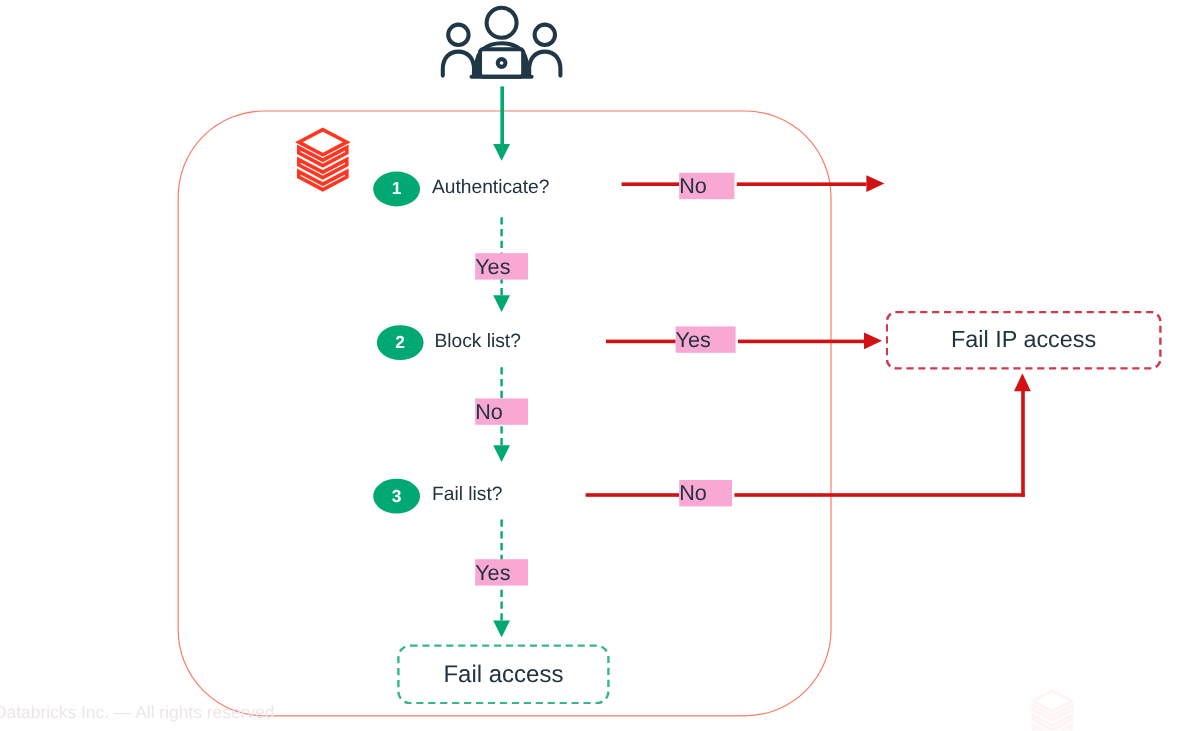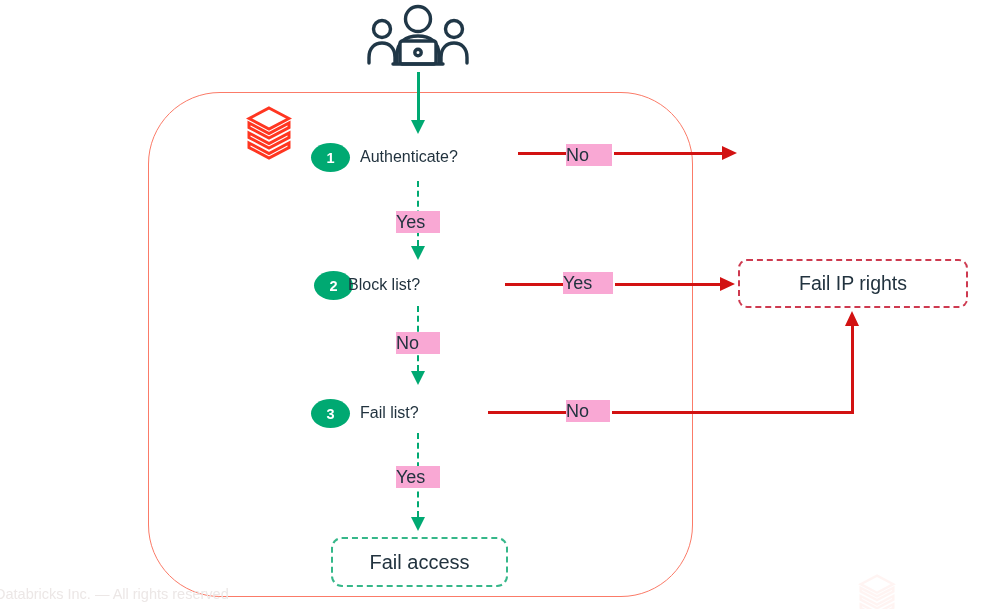--- a/index.html
+++ b/index.html
@@ -89,27 +89,27 @@
   <div class="abs hline" style="left:614px;top:152px;width:108px;"></div>
   <div class="abs ah-right" style="left:722px;top:146px;"></div>
 
   <div class="abs vdash-green" style="left:417px;top:181px;height:65px;"></div>
   <div class="abs edge-label" style="left:396px;top:211px;width:44px;">Yes</div>
   <div class="abs ah-down-green" style="left:411px;top:246px;"></div>
 
   <div class="abs pill" style="left:314px;top:271px;">
     <span>2</span>
   </div>
-  <div class="abs question" style="left:348px;top:273px;">Block list?</div>
+  <div class="abs question" style="left:362px;top:273px;">Block list?</div>
   <div class="abs hline" style="left:505px;top:283px;width:58px;"></div>
   <div class="abs edge-label" style="left:563px;top:272px;width:50px;">Yes</div>
   <div class="abs hline" style="left:615px;top:283px;width:105px;"></div>
   <div class="abs ah-right" style="left:720px;top:277px;"></div>
   <div class="abs dash-box box-red" style="left:738px;top:259px;width:230px;height:49px;">
-    <span>Fail IP rights</span>
+    <span>Fail IP access</span>
   </div>
 
   <div class="abs vdash-green" style="left:417px;top:306px;height:65px;"></div>
   <div class="abs edge-label" style="left:396px;top:332px;width:44px;">No</div>
   <div class="abs ah-down-green" style="left:411px;top:371px;"></div>
 
   <div class="abs pill" style="left:311px;top:399px;">
     <span>3</span>
   </div>
   <div class="abs question" style="left:360px;top:401px;">Fail list?</div>

